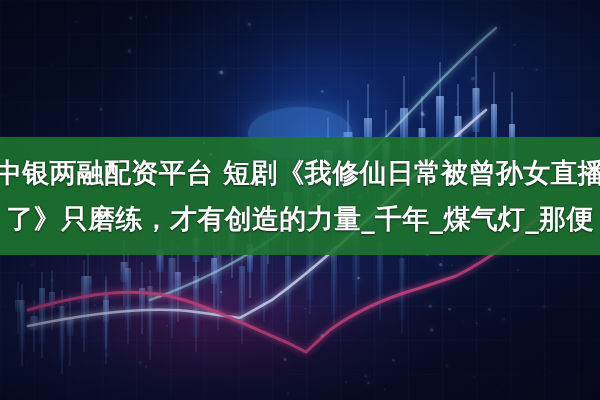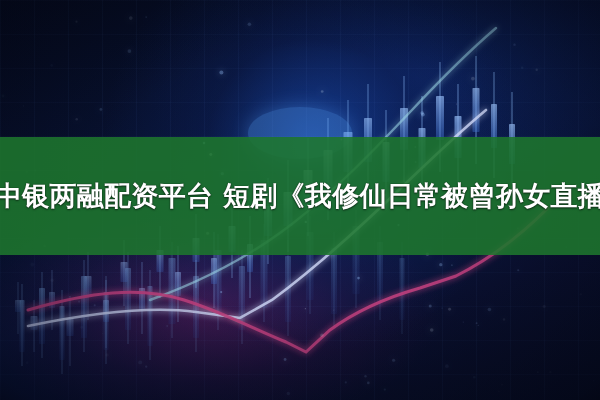--- a/index.html
+++ b/index.html
@@ -315,16 +315,17 @@
         <circle cx="544.2" cy="306.4" r="1.59" fill="#dff0ff" fill-opacity="0.06"></circle>
       </g>
 
     <ellipse cx="300" cy="133" rx="52" ry="26" fill="#5aa8ff" opacity="0.30" filter="url(#bigGlow)"></ellipse>
   </svg>
 
   <div class="bg-vignette"></div>
 
   <div class="banner">
     <div class="banner-line">中银两融配资平台 短剧《我修仙日常被曾孙女直播</div>
+    <div class="banner-line">了》只磨练，才有创造的力量_千年_煤气灯_那便</div>
   </div>
 
   <span class="sr">中银两融配资平台 短剧《我修仙日常被曾孙女直播了》只磨练，才有创造的力量_千年_煤气灯_那便</span>
 </div>
 
 </body></html>

